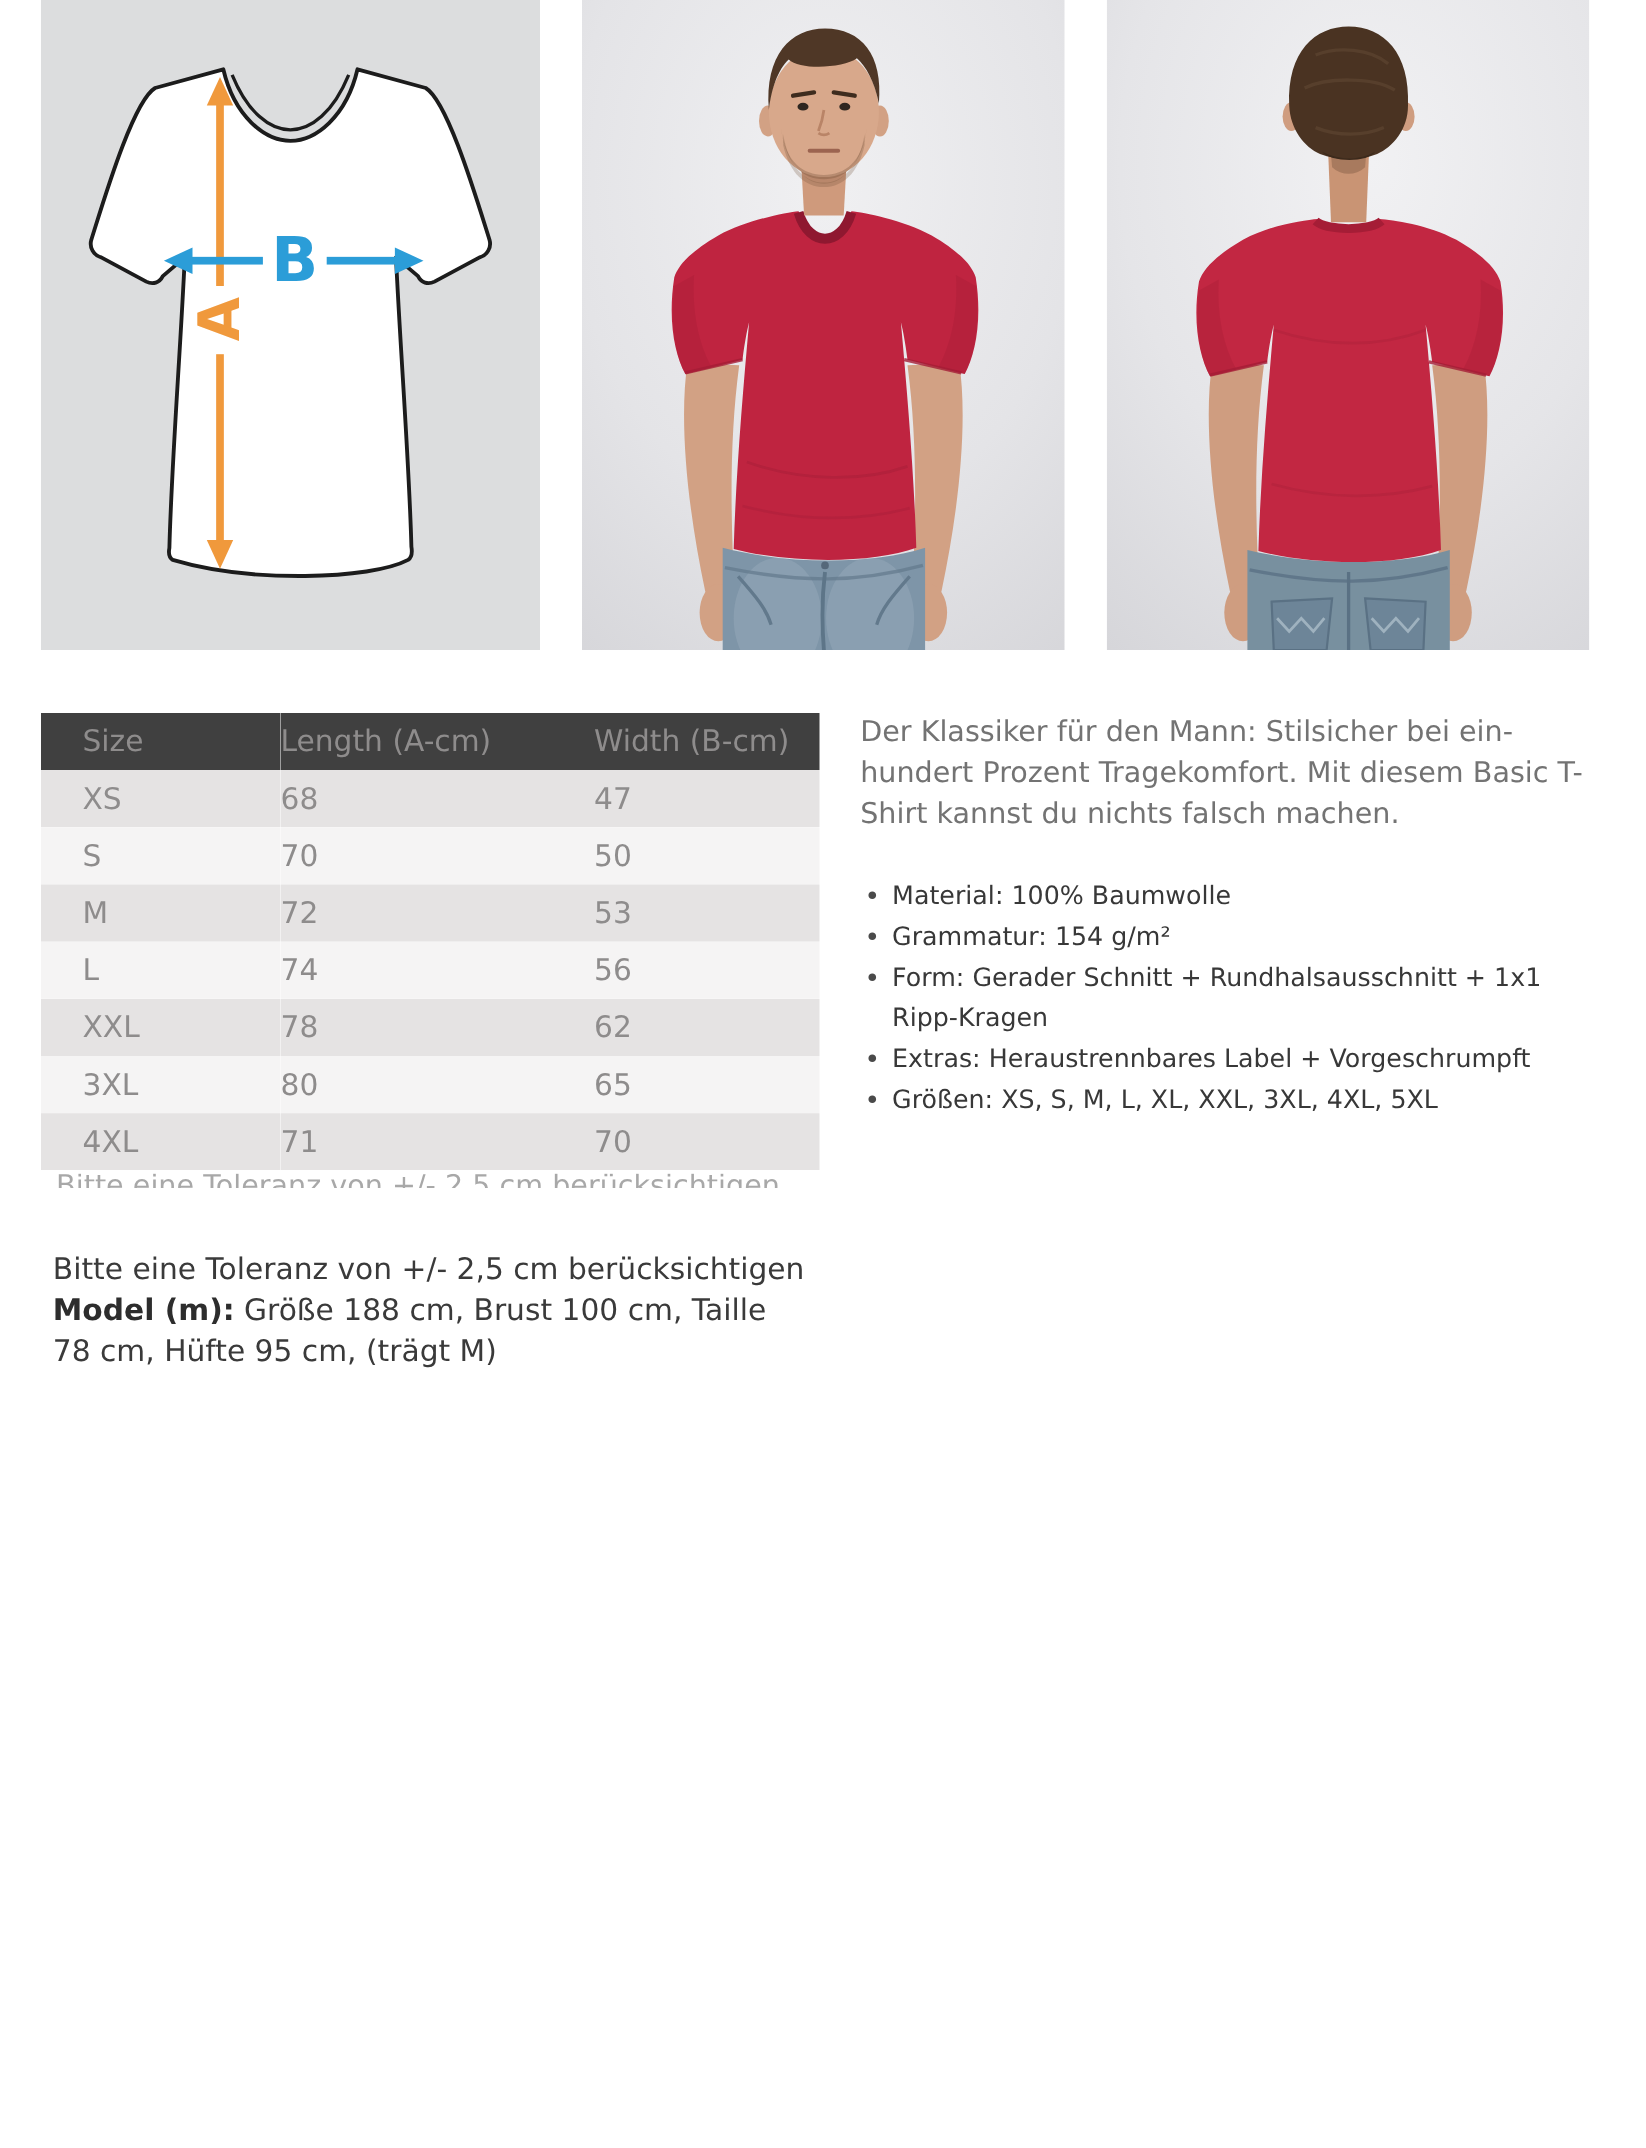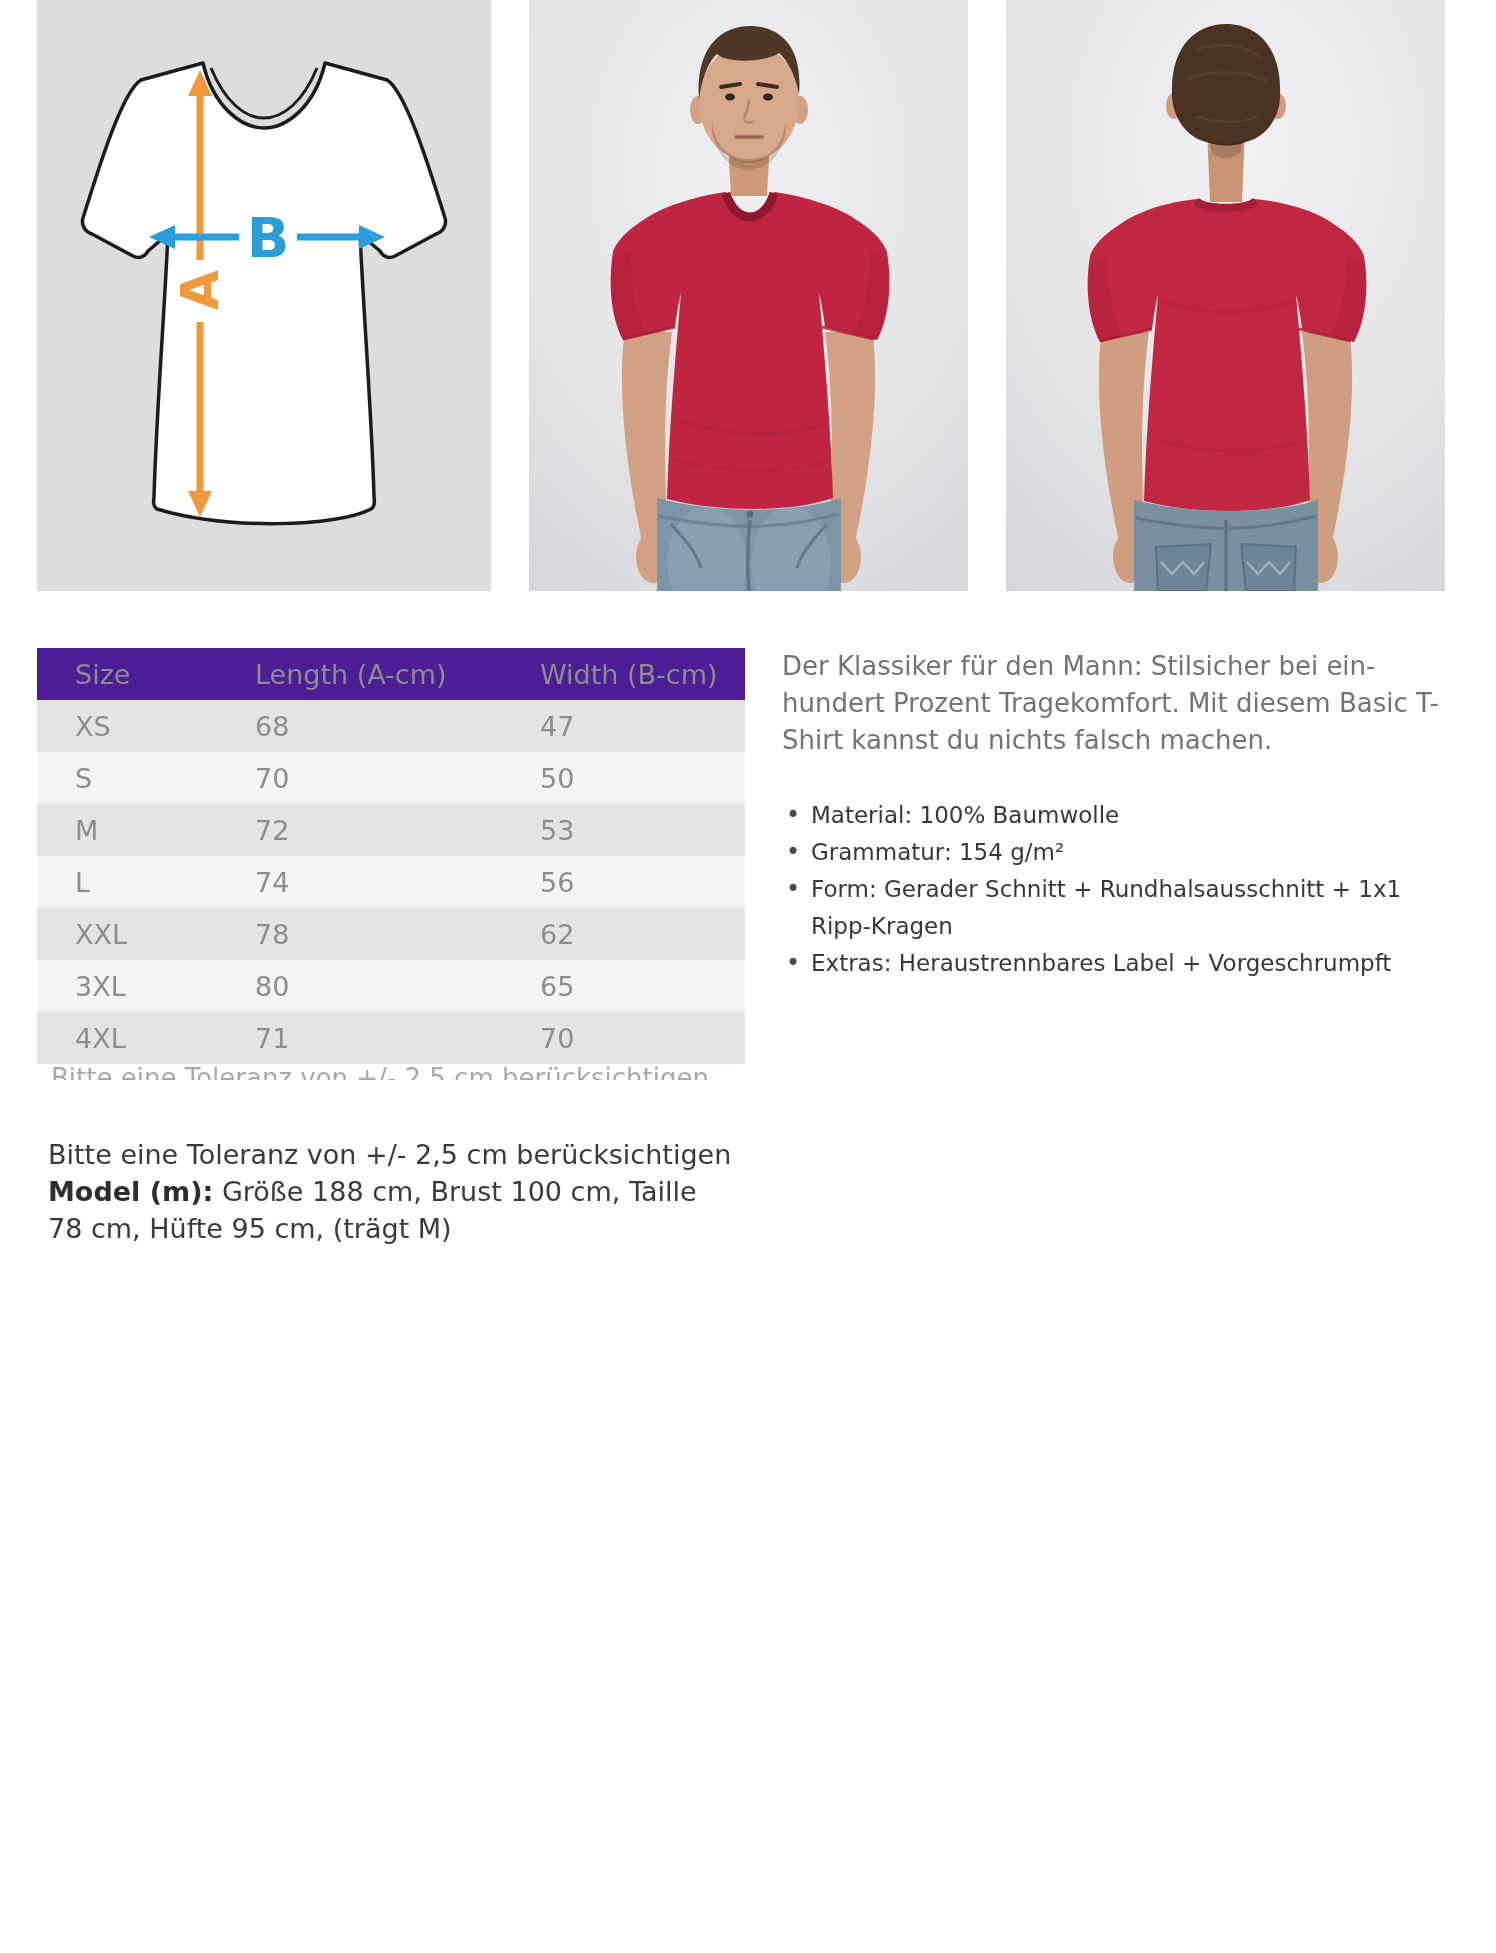--- a/index.html
+++ b/index.html
@@ -19,21 +19,21 @@
   .left-col  { width:708px; flex:0 0 auto; }
   .right-col { width:663px; flex:0 0 auto; margin-left:37px; }
 
   
   table.size-table { width:708px; border-collapse:collapse; table-layout:fixed;
                      font-size:27px; color:#8e8c8c; }
   table.size-table th, table.size-table td {
     height:52px; text-align:left; vertical-align:middle; font-weight:400;
     white-space:nowrap; overflow:hidden; }
   table.size-table th:first-child, table.size-table td:first-child { padding-left:38px; }
-  thead tr { background:#4c1d95; }
+  thead tr { background:#404040; }
   tbody tr:nth-child(odd)  { background:#e5e3e3; }
   tbody tr:nth-child(even) { background:#f5f4f4; }
 
   
   .clipped-strip { height:13px; overflow:hidden; margin:3px 0 0 14px; width:690px;
                    font-size:26px; color:#6f6f6f; opacity:.6; }
   .clipped-strip span { display:block; line-height:26px; margin-top:-2px; white-space:nowrap; }
 
   
   .footer-note { margin-top:56px; padding-left:11px; font-size:27px; line-height:37px; color:#3a3a3a; }
@@ -276,17 +276,18 @@
       </div>
     </div>
 
     <div class="right-col">
       <p class="desc">Der Klassiker für den Mann: Stilsicher bei ein­hundert Prozent Tragekomfort. Mit diesem Basic T-Shirt kannst du nichts falsch machen.</p>
       <ul class="features">
           <li>Material: 100% Baumwolle</li>
           <li>Grammatur: 154 g/m²</li>
           <li>Form: Gerader Schnitt + Rundhalsausschnitt + 1x1 Ripp-Kragen</li>
           <li>Extras: Heraustrennbares Label + Vorge­schrumpft</li>
+          <li>Größen: XS, S, M, L, XL, XXL, 3XL, 4XL, 5XL</li>
         </ul>
     </div>
   </div>
 
 </div>
 
 </body></html>

